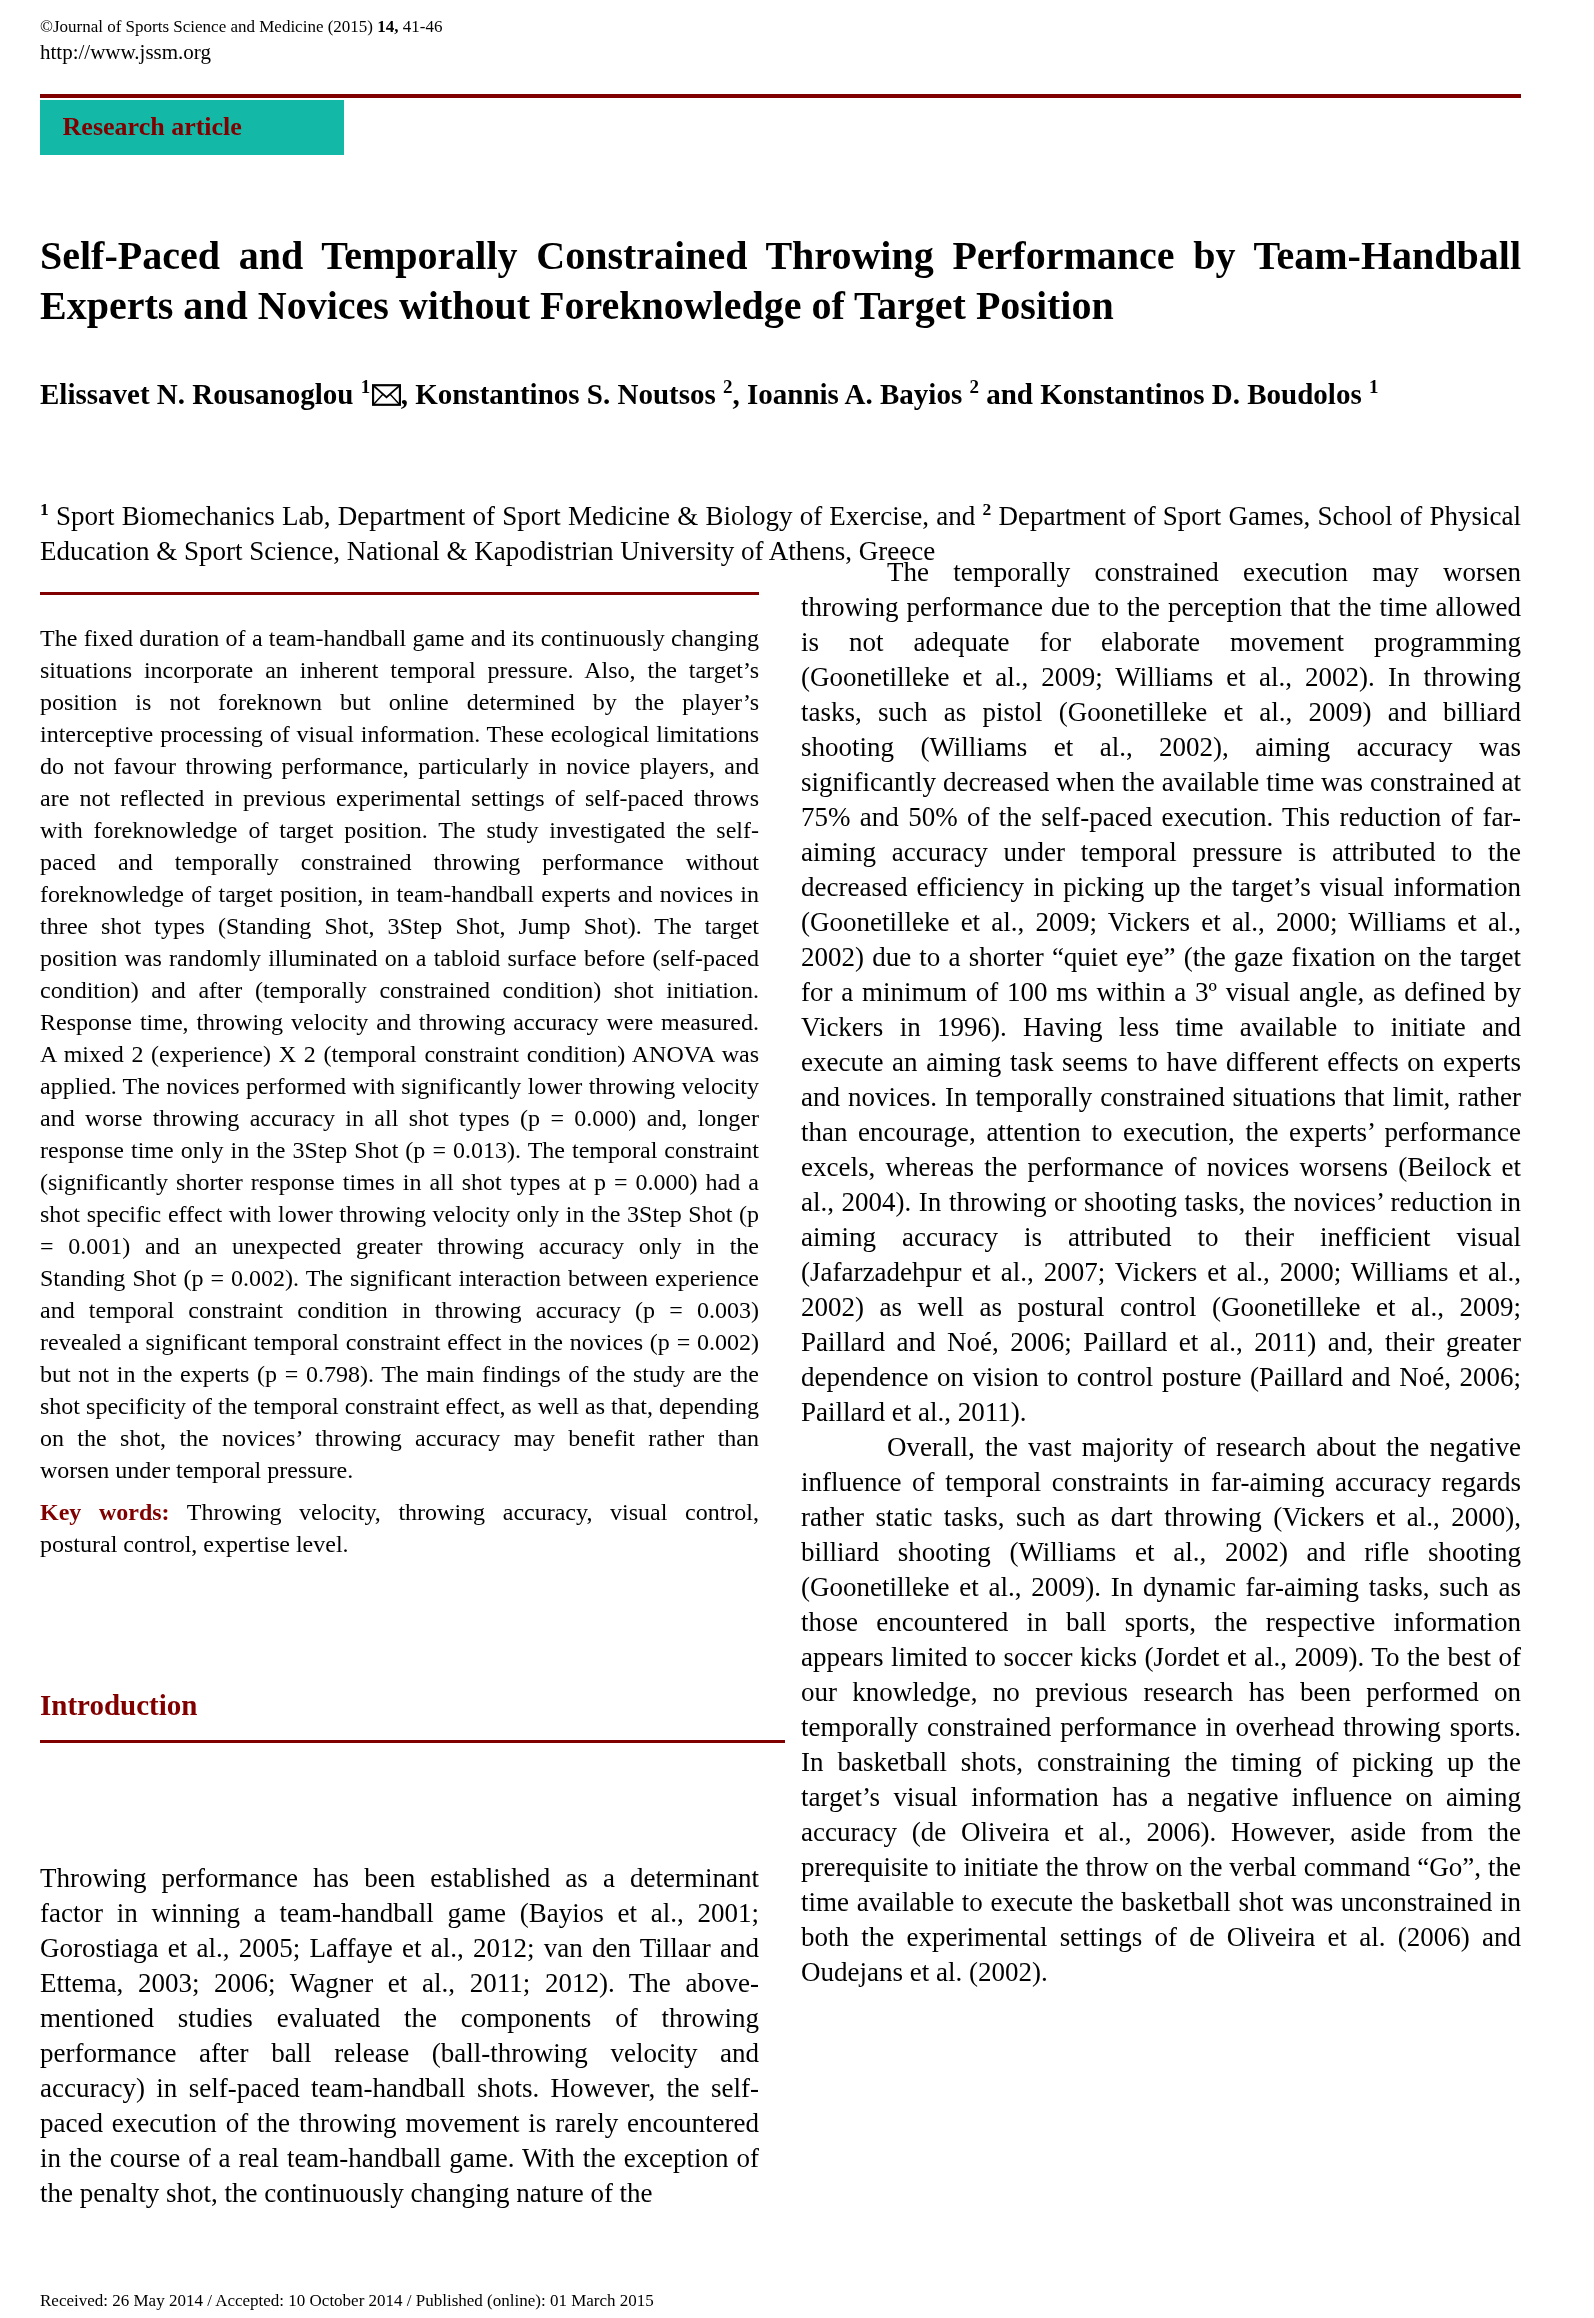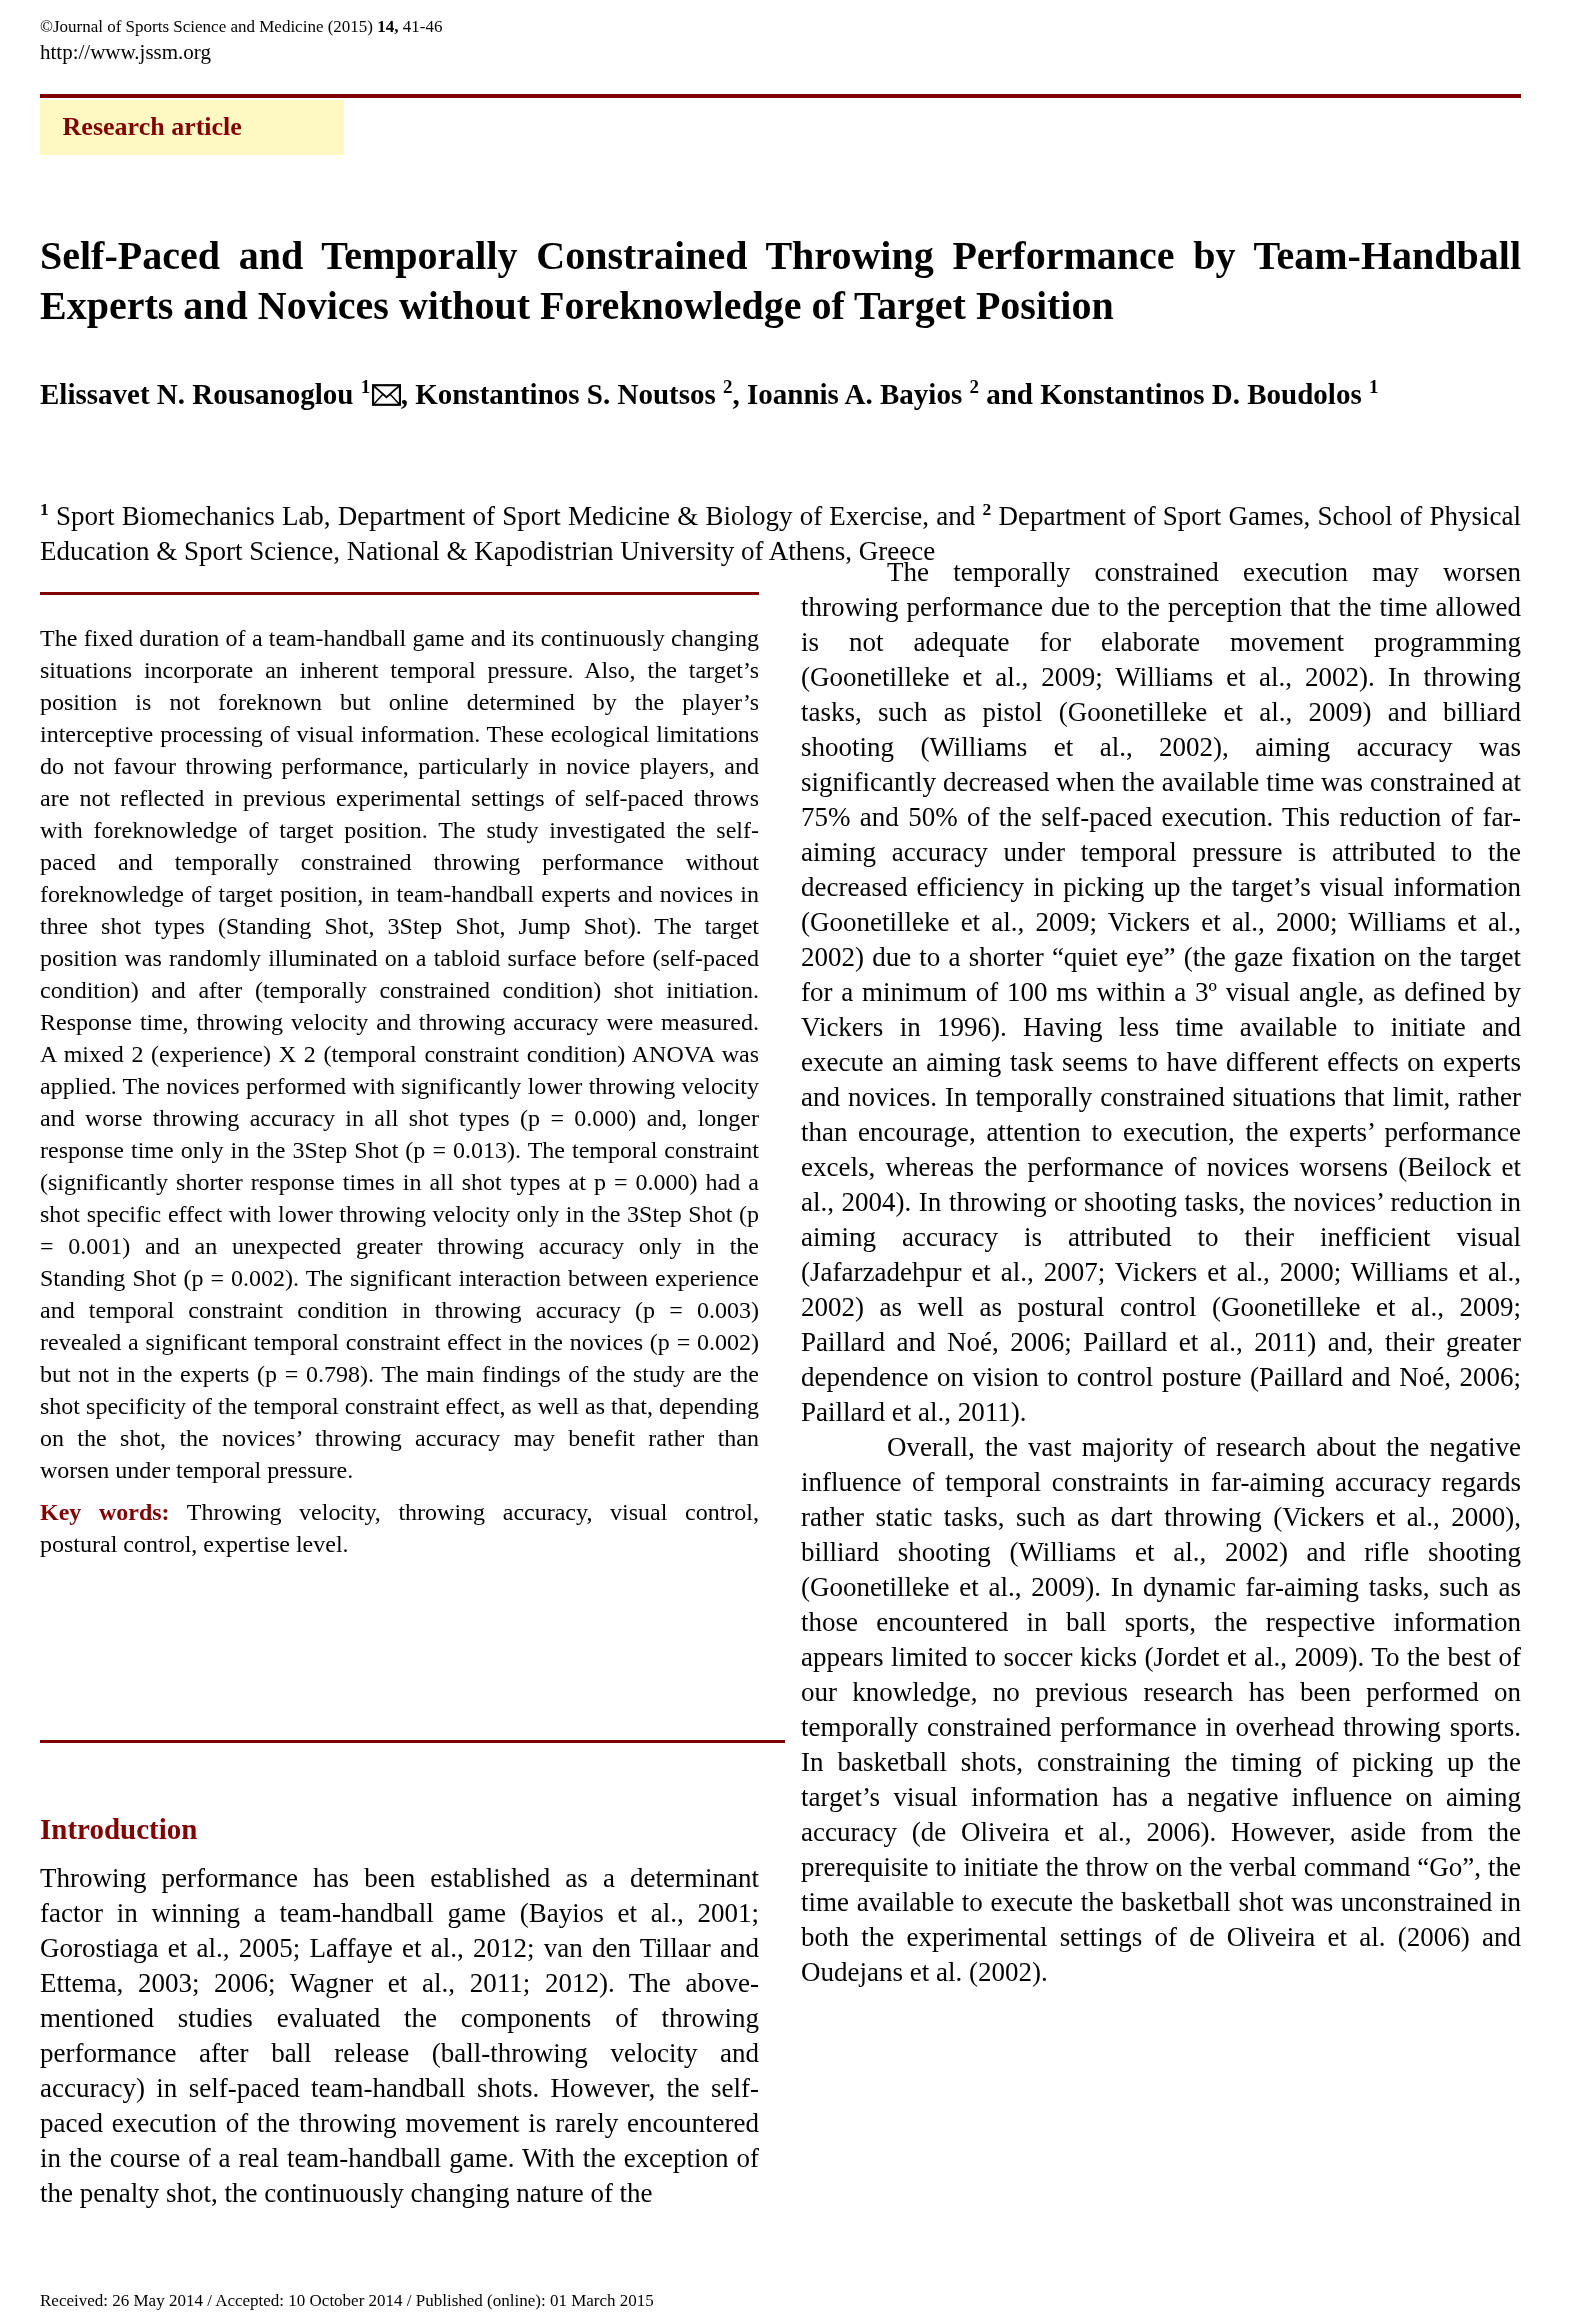--- a/index.html
+++ b/index.html
@@ -5,21 +5,21 @@
   html, body { margin: 0; padding: 0; background: #ffffff; }
   body {
     width: 1594px; height: 2319px; position: relative; overflow: hidden;
     font-family: "Liberation Serif", "DejaVu Serif", serif; color: #000;
   }
   .abs { position: absolute; }
   .journal-line { left: 40px; top: 13px; font-size: 17px; line-height: 28px; }
   .journal-line b { font-weight: bold; }
   .url-line { left: 40px; top: 38px; font-size: 21px; line-height: 28px; }
   .top-rule { left: 40px; top: 94px; width: 1481px; height: 3.7px; background: #800000; }
-  .label-box { left: 40px; top: 100px; width: 304px; height: 55px; background: #fef9c3; }
+  .label-box { left: 40px; top: 100px; width: 304px; height: 55px; background: #14b8a6; }
   .label-text { position: absolute; left: 22.6px; top: 12.4px; font-size: 26px; font-weight: bold; color: #800000; line-height: 29px; }
   .title {
     left: 40px; top: 231px; width: 1481px; font-size: 40px; font-weight: bold; line-height: 50px;
     text-align: justify; text-align-last: left;
   }
   .authors {
     left: 40px; top: 376px; width: 1481px; font-size: 29px; font-weight: bold; line-height: 37px;
     text-align: justify; text-align-last: left;
   }
   .authors sup { font-size: 19px; vertical-align: super; line-height: 0; }
@@ -68,21 +68,21 @@
 
 <div class="abs affil"><sup>1</sup><span> Sport Biomechanics Lab, Department of Sport Medicine &amp; Biology of Exercise, and </span><sup>2</sup><span> Department of Sport Games, School of Physical Education &amp; Sport Science, National &amp; Kapodistrian University of Athens, Greece</span></div>
 
 <div class="abs abs-rule" style="top:592px;"></div>
 <div class="abs col-left" style="top:622px;">
   <div class="abstract-body">The fixed duration of a team-handball game and its continuously changing situations incorporate an inherent temporal pressure. Also, the target’s position is not foreknown but online determined by the player’s interceptive processing of visual information. These ecological limitations do not favour throwing performance, particularly in novice players, and are not reflected in previous experimental settings of self-paced throws with foreknowledge of target position. The study investigated the self-paced and temporally constrained throwing performance without foreknowledge of target position, in team-handball experts and novices in three shot types (Standing Shot, 3Step Shot, Jump Shot). The target position was randomly illuminated on a tabloid surface before (self-paced condition) and after (temporally constrained condition) shot initiation. Response time, throwing velocity and throwing accuracy were measured. A mixed 2 (experience) X 2 (temporal constraint condition) ANOVA was applied. The novices performed with significantly lower throwing velocity and worse throwing accuracy in all shot types (p = 0.000) and, longer response time only in the 3Step Shot (p = 0.013). The temporal constraint (significantly shorter response times in all shot types at p = 0.000) had a shot specific effect with lower throwing velocity only in the 3Step Shot (p = 0.001) and an unexpected greater throwing accuracy only in the Standing Shot (p = 0.002). The significant interaction between experience and temporal constraint condition in throwing accuracy (p = 0.003) revealed a significant temporal constraint effect in the novices (p = 0.002) but not in the experts (p = 0.798). The main findings of the study are the shot specificity of the temporal constraint effect, as well as that, depending on the shot, the novices’ throwing accuracy may benefit rather than worsen under temporal pressure.</div>
   <div class="keywords" style="margin-top:10px;"><span class="kw-label">Key words:</span><span> Throwing velocity, throwing accuracy, visual control, postural control, expertise level.</span></div>
 </div>
 <div class="abs abs-rule" style="top:1740px; width:745px;"></div>
 
-<div class="abs col-left" style="top:1812px;">
+<div class="abs col-left" style="top:1688px;">
   <div class="section-head">Introduction</div>
 </div>
 <div class="abs col-left body-text" style="top:1861px;">
   <p>Throwing performance has been established as a determinant factor in winning a team-handball game (Bayios et al., 2001; Gorostiaga et al., 2005; Laffaye et al., 2012; van den Tillaar and Ettema, 2003; 2006; Wagner et al., 2011; 2012). The above-mentioned studies evaluated the components of throwing performance after ball release (ball-throwing velocity and accuracy) in self-paced team-handball shots. However, the self-paced execution of the throwing movement is rarely encountered in the course of a real team-handball game. With the exception of the penalty shot, the continuously changing nature of the</p>
 </div>
 
 <div class="abs col-right body-text" style="top:555px;">
   <p class="indent">The temporally constrained execution may worsen throwing performance due to the perception that the time allowed is not adequate for elaborate movement programming (Goonetilleke et al., 2009; Williams et al., 2002). In throwing tasks, such as pistol (Goonetilleke et al., 2009) and billiard shooting (Williams et al., 2002), aiming accuracy was significantly decreased when the available time was constrained at 75% and 50% of the self-paced execution. This reduction of far-aiming accuracy under temporal pressure is attributed to the decreased efficiency in picking up the target’s visual information (Goonetilleke et al., 2009; Vickers et al., 2000; Williams et al., 2002) due to a shorter “quiet eye” (the gaze fixation on the target for a minimum of 100 ms within a 3º visual angle, as defined by Vickers in 1996). Having less time available to initiate and execute an aiming task seems to have different effects on experts and novices. In temporally constrained situations that limit, rather than encourage, attention to execution, the experts’ performance excels, whereas the performance of novices worsens (Beilock et al., 2004). In throwing or shooting tasks, the novices’ reduction in aiming accuracy is attributed to their inefficient visual (Jafarzadehpur et al., 2007; Vickers et al., 2000; Williams et al., 2002) as well as postural control (Goonetilleke et al., 2009; Paillard and Noé, 2006; Paillard et al., 2011) and, their greater dependence on vision to control posture (Paillard and Noé, 2006; Paillard et al., 2011).</p>
   <p class="indent">Overall, the vast majority of research about the negative influence of temporal constraints in far-aiming accuracy regards rather static tasks, such as dart throwing (Vickers et al., 2000), billiard shooting (Williams et al., 2002) and rifle shooting (Goonetilleke et al., 2009). In dynamic far-aiming tasks, such as those encountered in ball sports, the respective information appears limited to soccer kicks (Jordet et al., 2009). To the best of our knowledge, no previous research has been performed on temporally constrained performance in overhead throwing sports. In basketball shots, constraining the timing of picking up the target’s visual information has a negative influence on aiming accuracy (de Oliveira et al., 2006). However, aside from the prerequisite to initiate the throw on the verbal command “Go”, the time available to execute the basketball shot was unconstrained in both the experimental settings of de Oliveira et al. (2006) and Oudejans et al. (2002).</p>
 </div>

